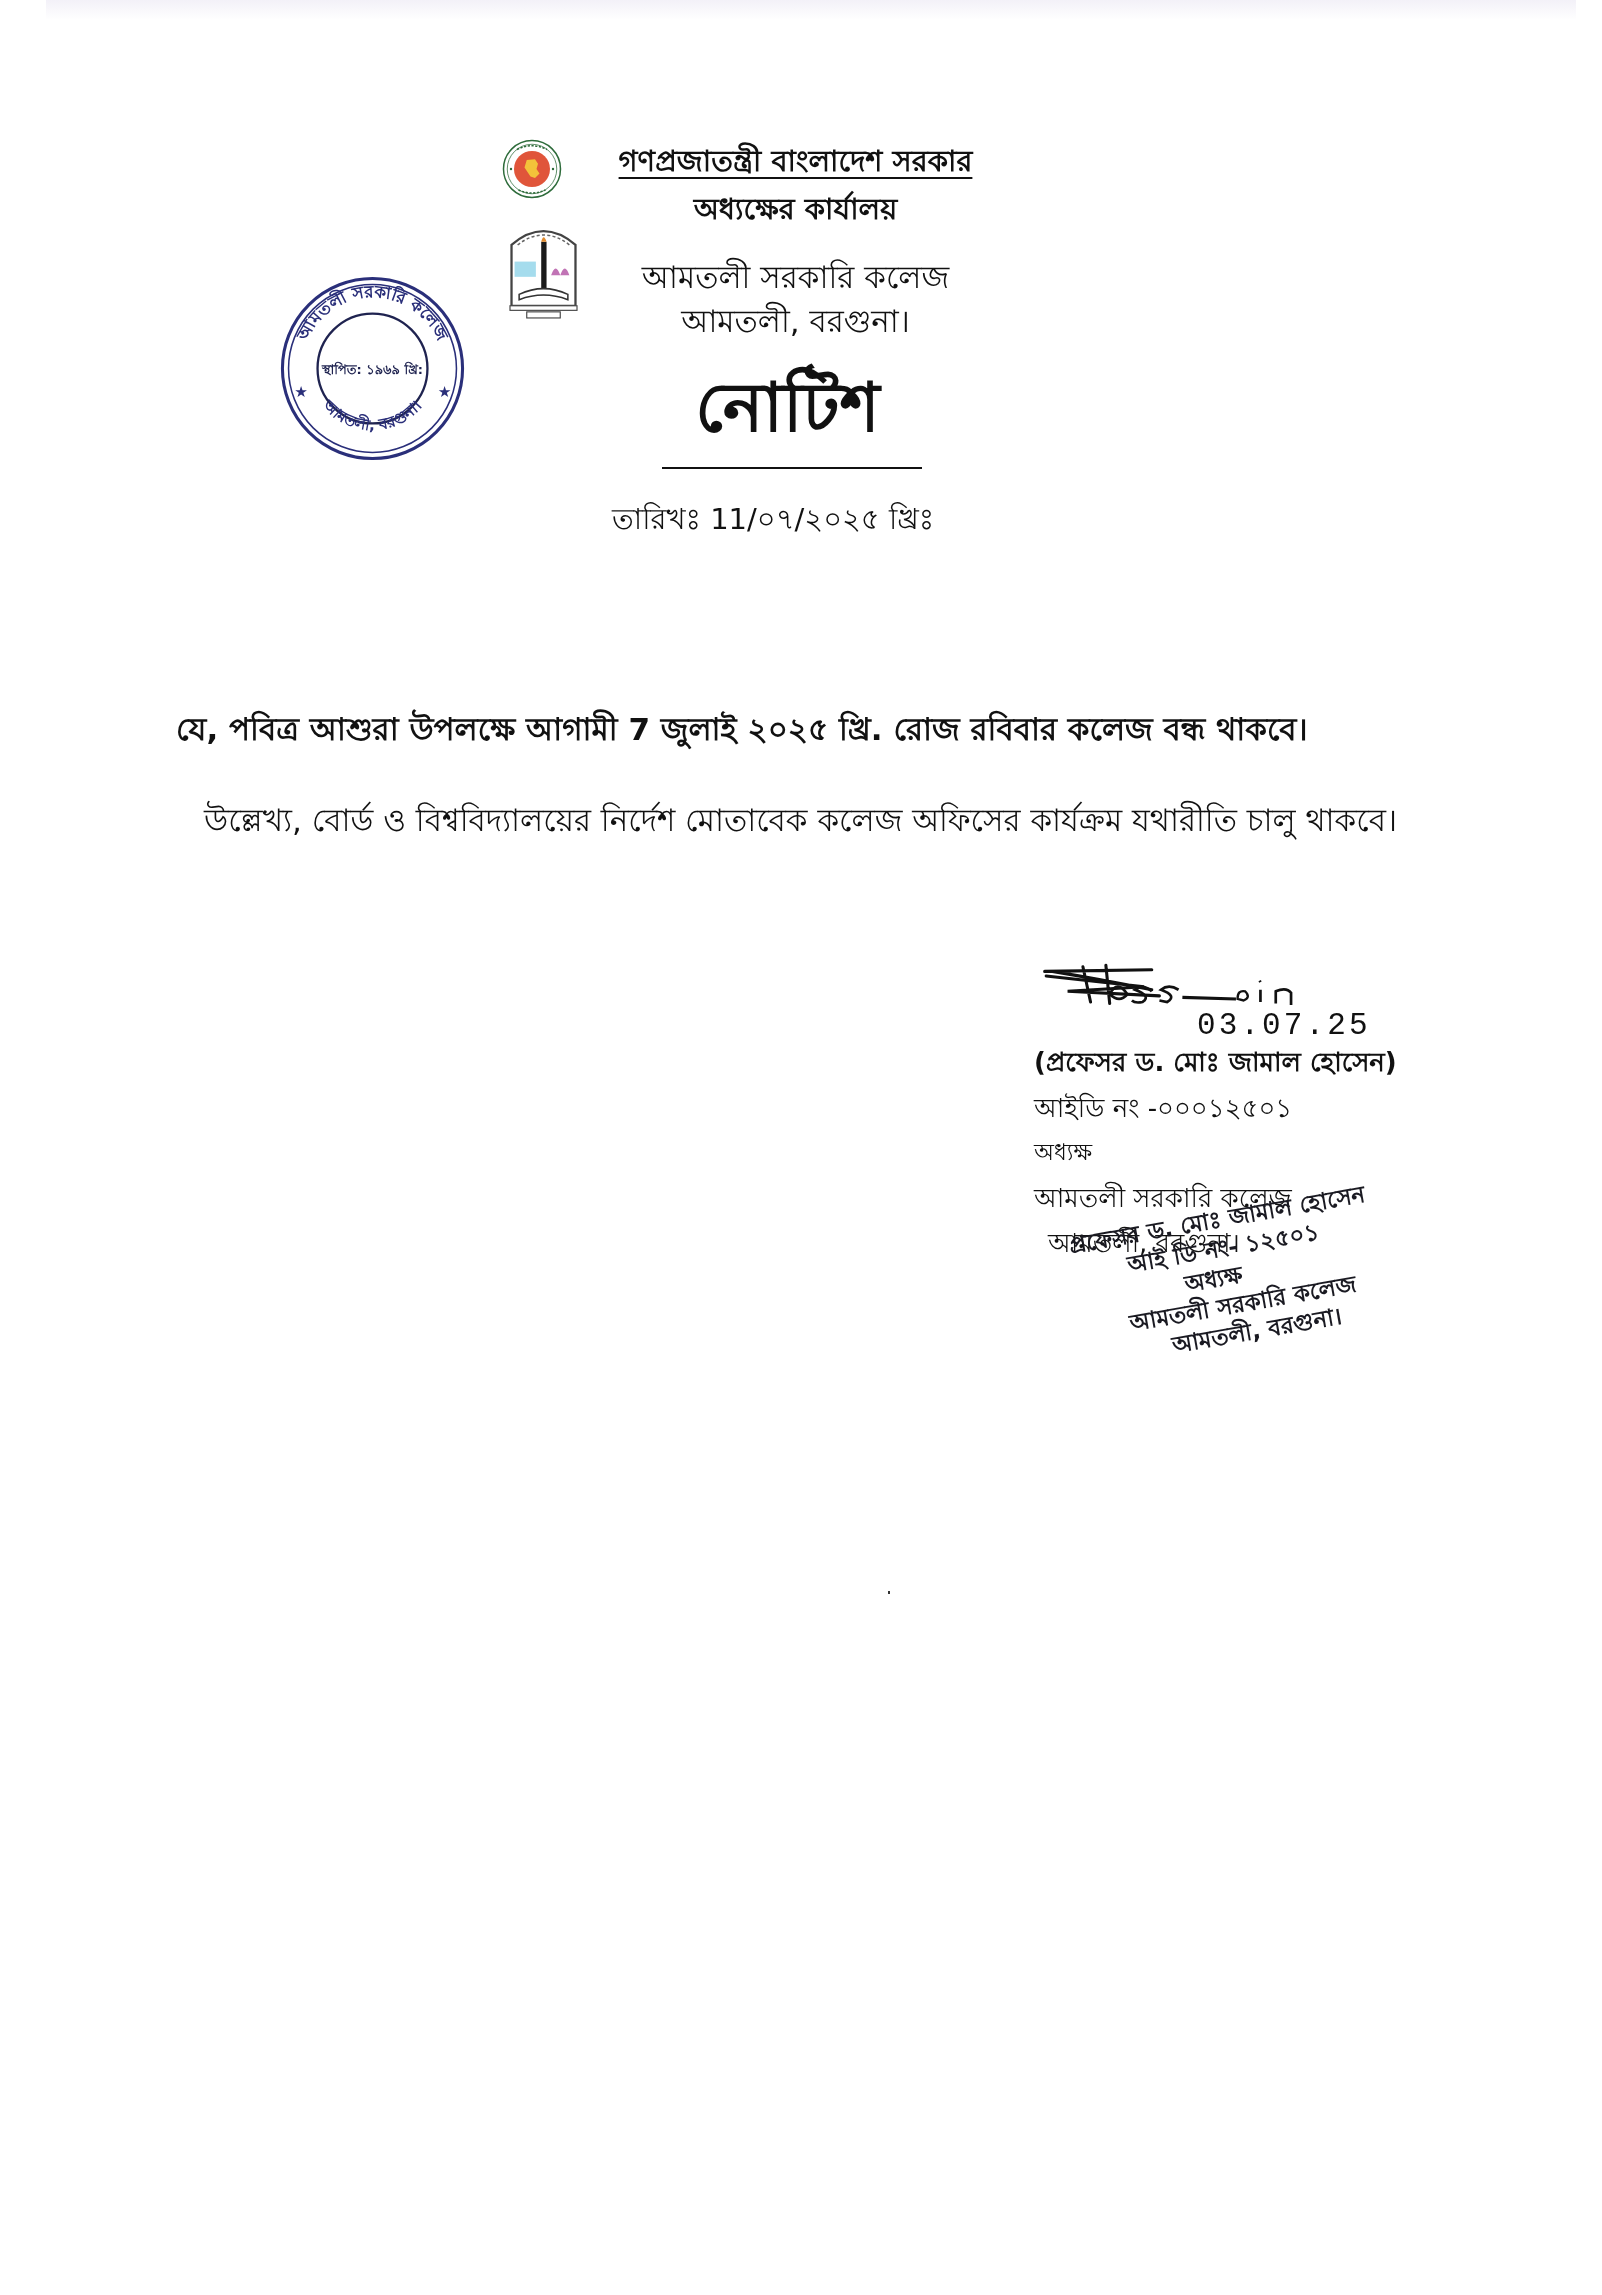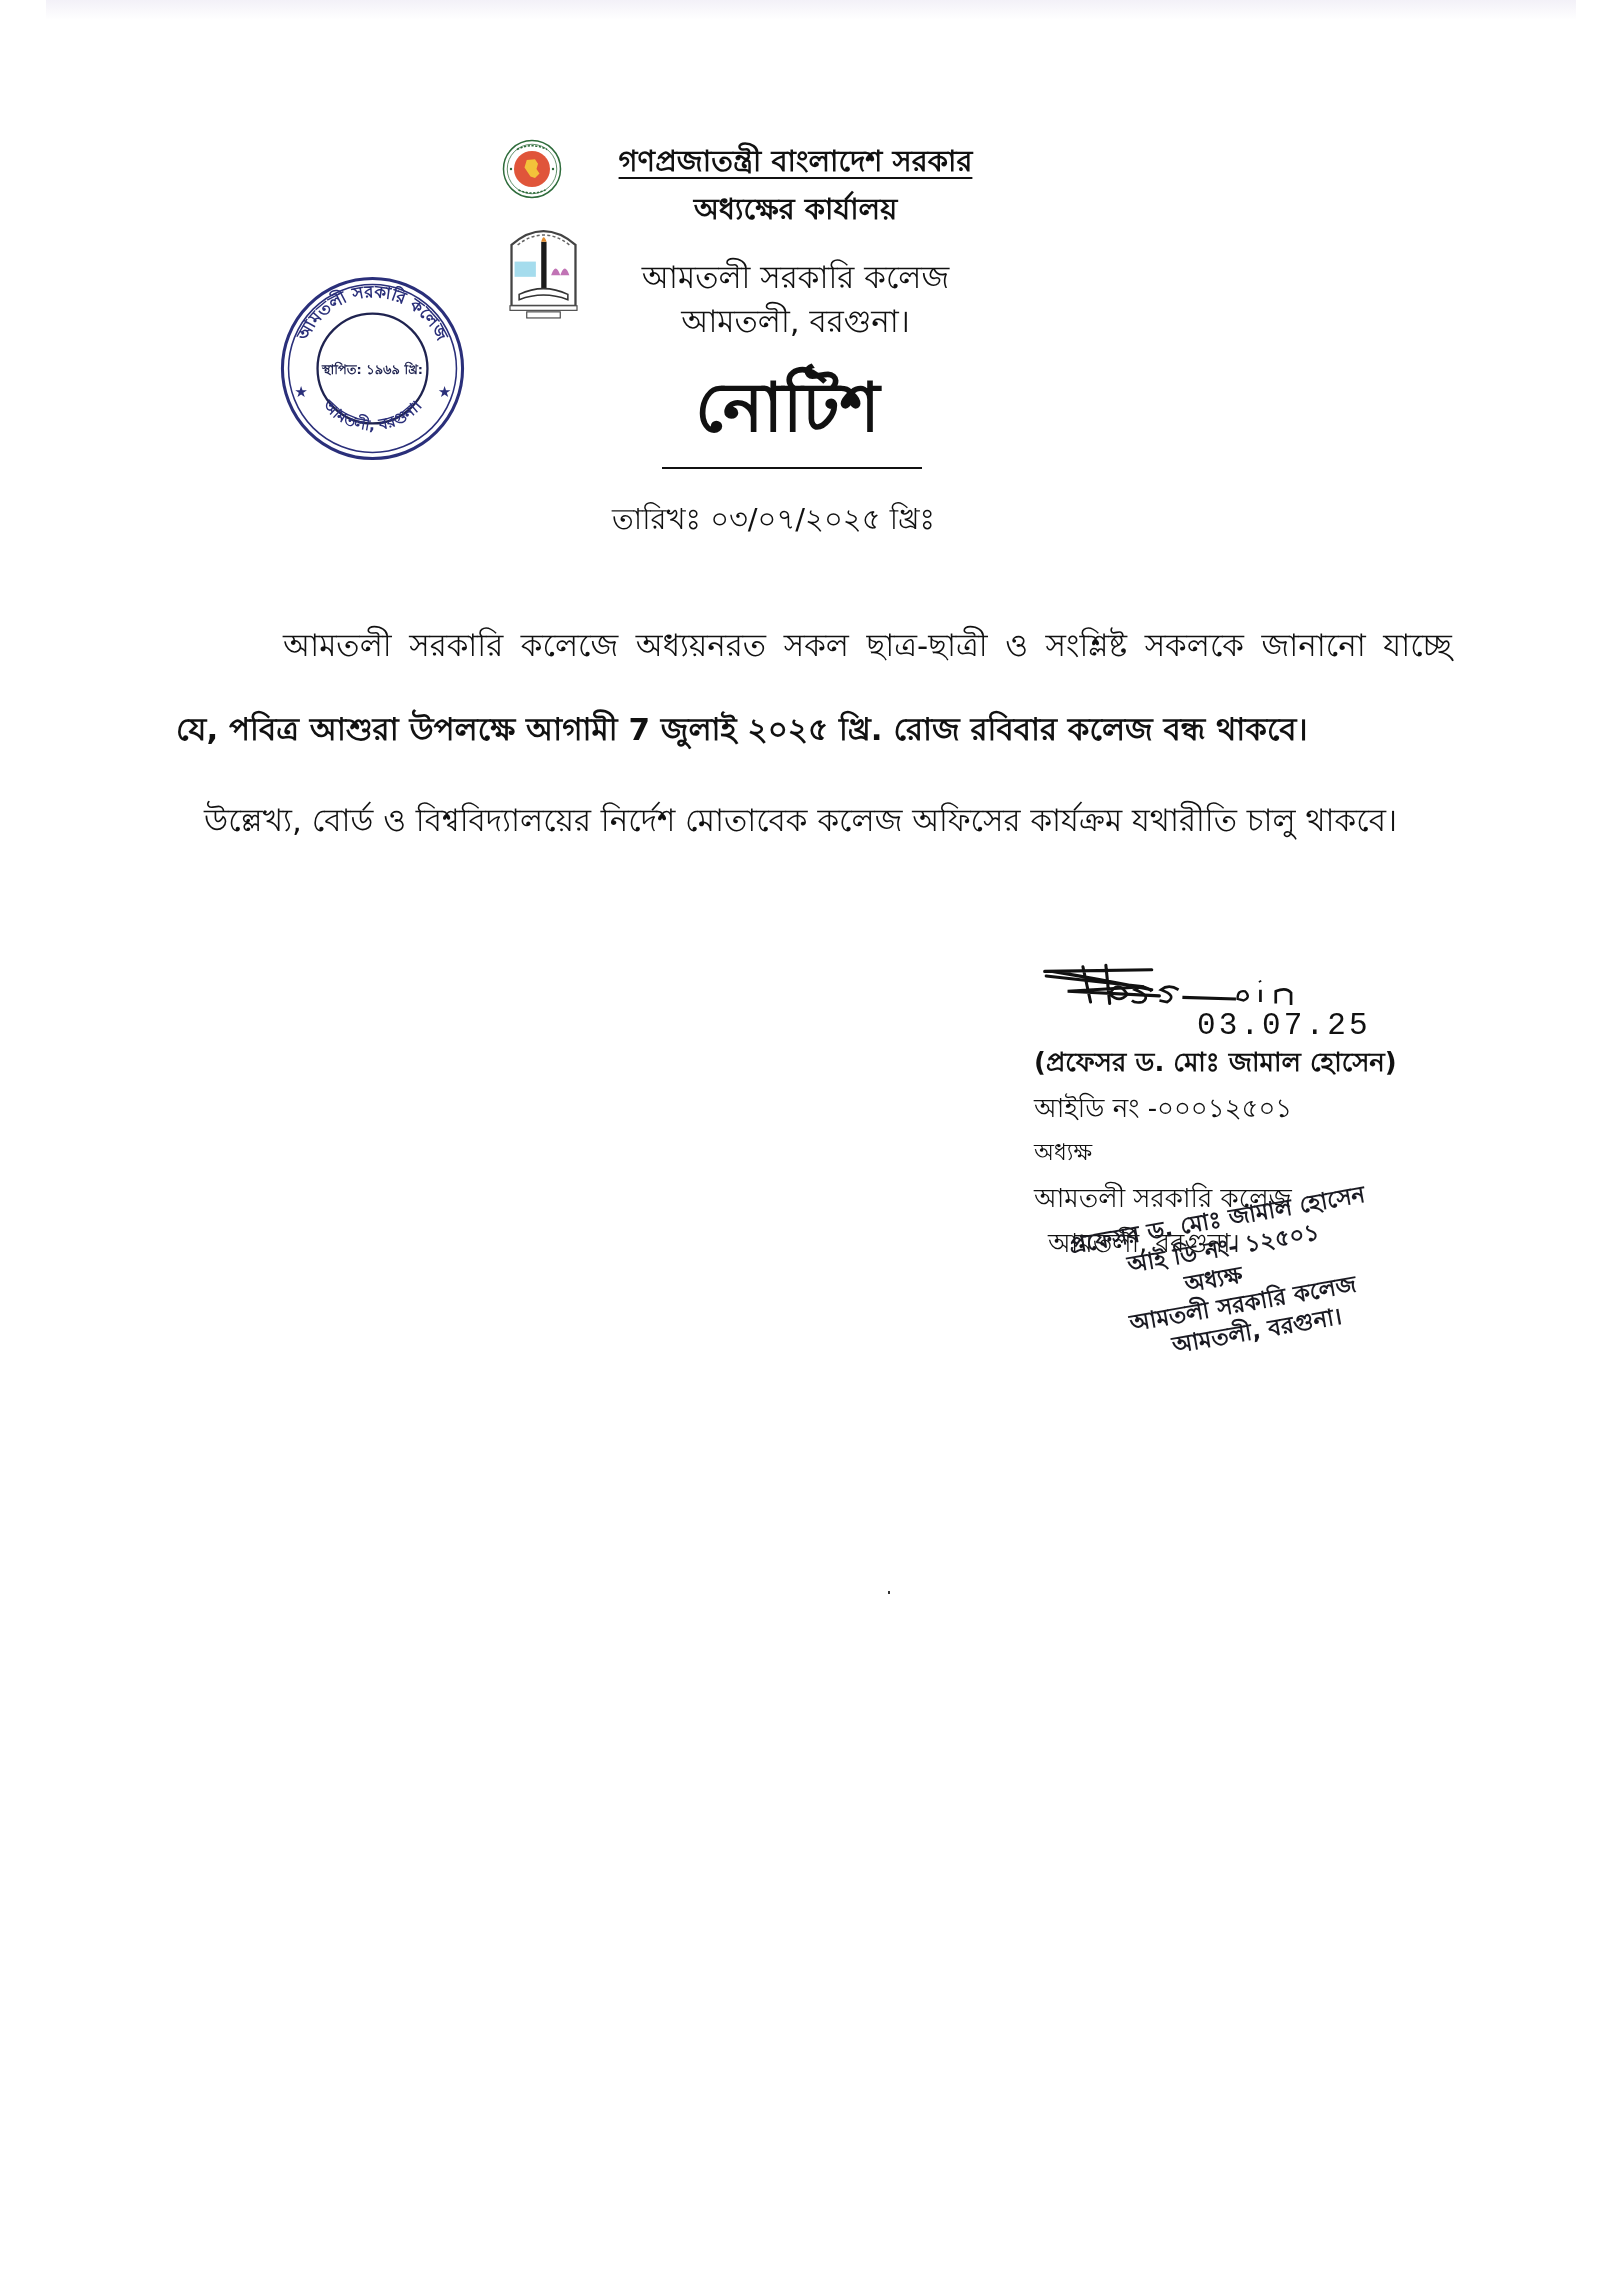--- a/index.html
+++ b/index.html
@@ -206,23 +206,22 @@
       <textPath href="#sealBottom" startOffset="50%" text-anchor="middle">আমতলী, বরগুনা।</textPath>
     </text>
     <text x="122.5" y="130" font-size="17" fill="#1f2350" text-anchor="middle" font-weight="bold" font-family="DejaVu Sans, sans-serif">স্থাপিত: ১৯৬৯ খ্রি:</text>
     <text x="20" y="160" font-size="20" fill="#2a2f7a">★</text>
     <text x="208" y="160" font-size="20" fill="#2a2f7a">★</text>
   </svg>
 
   <div class="abs title">নোটিশ</div>
   <div class="abs title-underline"></div>
 
-  <div class="abs date-line">তারিখঃ ০৩/০৭/২০২৫ খ্রিঃ</div>
-
-  <div class="abs para para-1a">আমতলী সরকারি কলেজে অধ্যয়নরত সকল ছাত্র-ছাত্রী ও সংশ্লিষ্ট সকলকে জানানো যাচ্ছে</div>
+  <div class="abs date-line">তারিখঃ 11/০৭/২০২৫ খ্রিঃ</div>
+
   <div class="abs para para-1b">যে, পবিত্র আশুরা উপলক্ষে আগামী 7 জুলাই ২০২৫ খ্রি. রোজ রবিবার  কলেজ বন্ধ থাকবে।</div>
   <div class="abs para para-2">উল্লেখ্য, বোর্ড ও বিশ্ববিদ্যালয়ের নির্দেশ মোতাবেক কলেজ অফিসের কার্যক্রম যথারীতি চালু থাকবে।</div>
 
   <svg class="abs signature" viewBox="0 0 460 90">
     <path d="M10 20 L150 18 M12 26 L140 40 L40 46 L160 52 M60 14 L70 60 M90 12 L95 62 M20 20 Q80 30 150 44" fill="none" stroke="#111" stroke-width="4" stroke-linecap="round"></path>
     <path d="M95 50 Q105 30 118 50 Q108 62 95 50" fill="none" stroke="#111" stroke-width="3.5"></path>
     <path d="M150 46 Q140 36 128 44 Q150 52 138 60 Q128 62 124 58" fill="none" stroke="#111" stroke-width="3.5"></path>
     <path d="M185 44 Q172 36 162 44 Q184 52 170 60 L160 58" fill="none" stroke="#111" stroke-width="3.5"></path>
     <path d="M190 54 L260 56" fill="none" stroke="#111" stroke-width="4"></path>
     <path d="M262 56 Q262 44 272 46 Q280 54 270 58 Z" fill="none" stroke="#111" stroke-width="3"></path>

